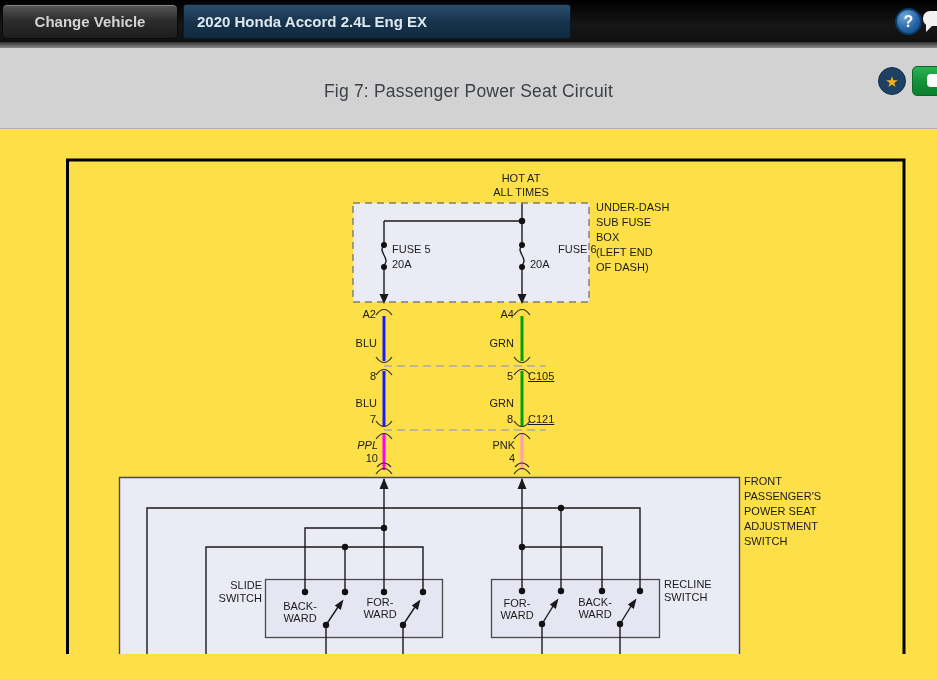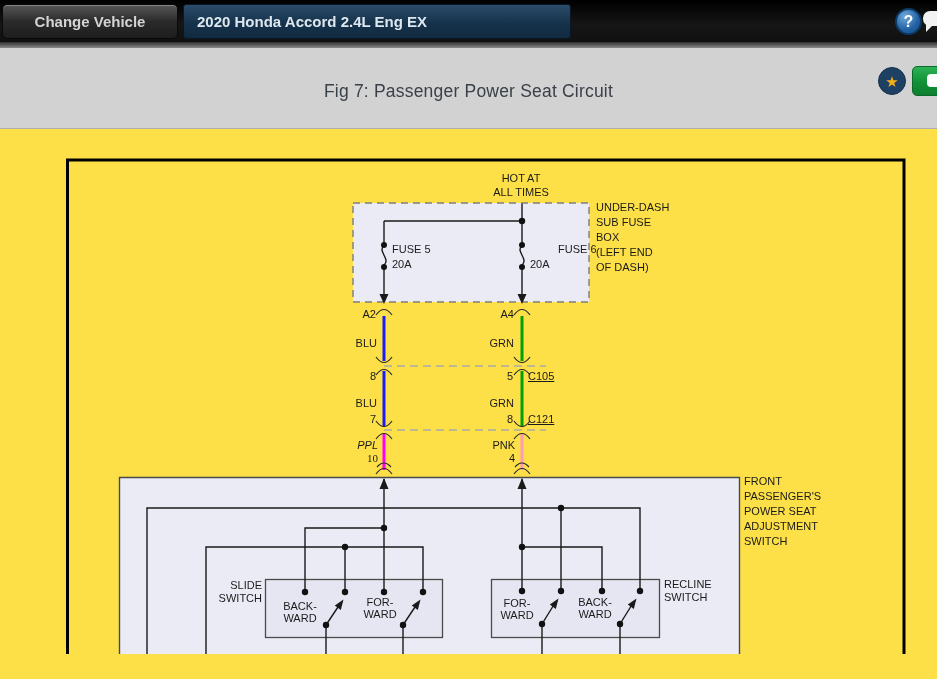--- a/index.html
+++ b/index.html
@@ -211,21 +211,21 @@
     <span class="lbl link" style="left:528px;top:370px;text-decoration:underline;">C105</span>
 
     <span class="lbl r" style="left:334px;top:397px;width:43px;">BLU</span>
     <span class="lbl r" style="left:471px;top:397px;width:43px;">GRN</span>
 
     <span class="lbl r" style="left:346px;top:413px;width:30px;">7</span>
     <span class="lbl r" style="left:483px;top:413px;width:30px;">8</span>
     <span class="lbl link" style="left:528px;top:413px;">C121</span>
 
     <span class="lbl r" style="left:335px;top:439px;width:43px;font-style:italic;">PPL</span>
-    <span class="lbl r" style="left:346px;top:452px;width:32px;font-family:Liberation Serif, serif;">10</span>
+    <span class="lbl r" style="left:346px;top:452px;width:32px;">10</span>
     <span class="lbl r" style="left:472px;top:439px;width:43px;">PNK</span>
     <span class="lbl r" style="left:483px;top:452px;width:32px;">4</span>
 
     <span class="lbl" style="left:744px;top:475px;">FRONT</span>
     <span class="lbl" style="left:744px;top:490px;text-align:center;">PASSENGER'S</span>
     <span class="lbl" style="left:744px;top:505px;">POWER SEAT</span>
     <span class="lbl" style="left:744px;top:520px;">ADJUSTMENT</span>
     <span class="lbl" style="left:744px;top:535px;">SWITCH</span>
 
     <span class="lbl r" style="left:210px;top:579px;width:52px;">SLIDE</span>

